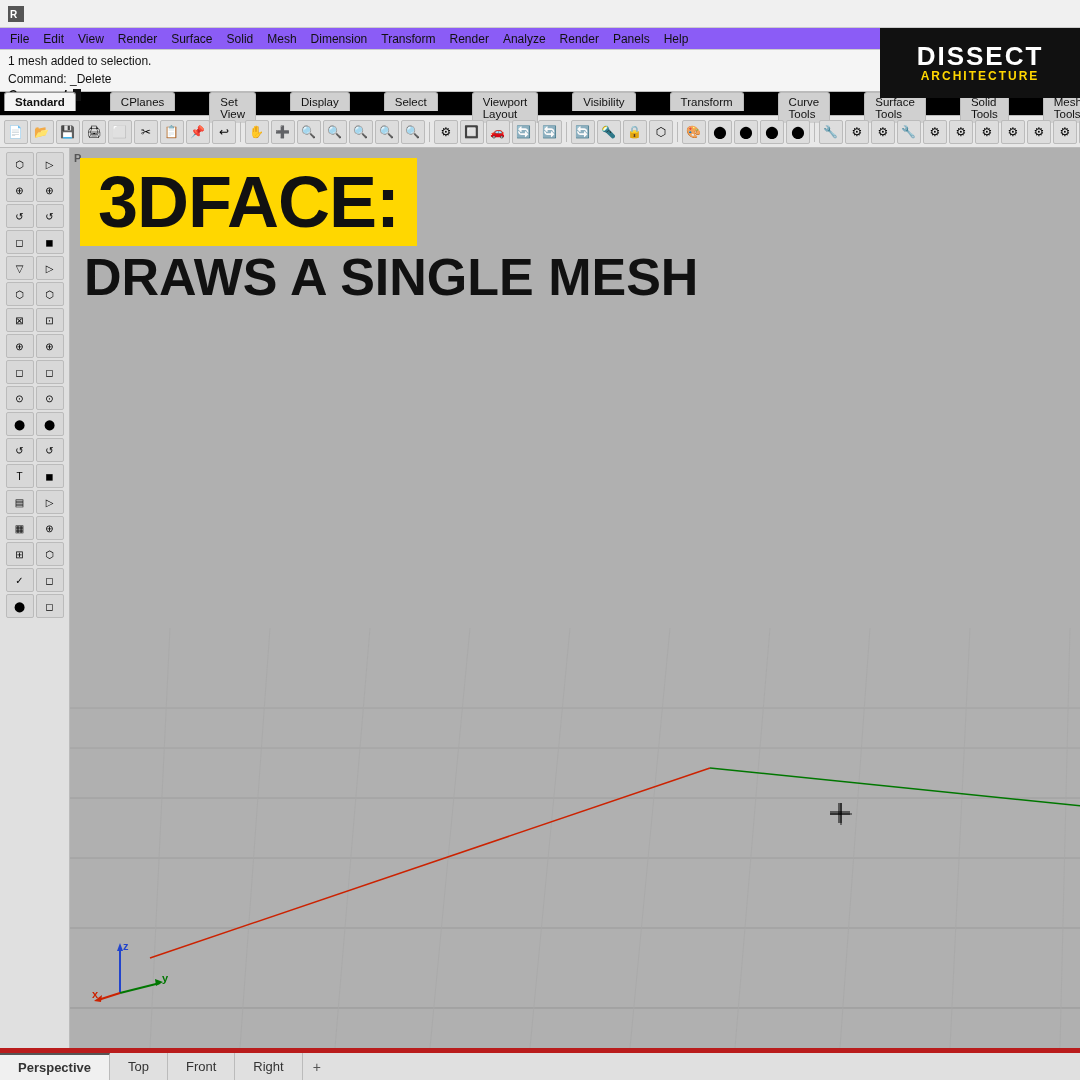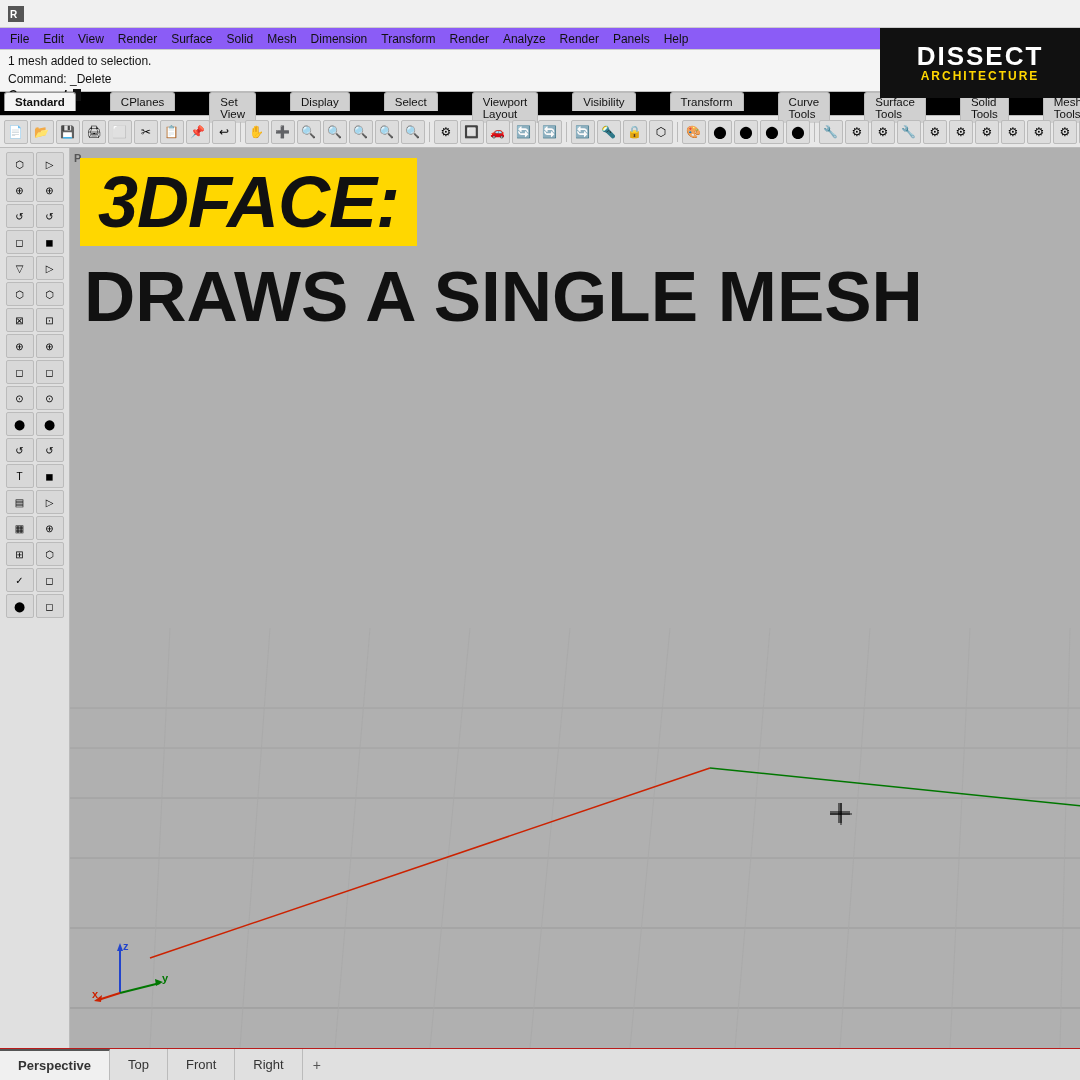--- a/index.html
+++ b/index.html
@@ -229,33 +229,32 @@
     #overlay-text {
       position: absolute;
       top: 10px;
       left: 10px;
       z-index: 20;
     }
     #overlay-text .heading-box {
       background: #FFD700;
       display: inline-block;
       padding: 8px 18px;
-      margin-bottom: 12px;
-      font-style: italic;
+      margin-bottom: 3px;
     }
     #overlay-text .heading-box h1 {
       font-size: 72px;
       font-weight: 900;
       color: #111;
       letter-spacing: -1px;
       line-height: 1;
       font-family: Arial Black, Arial, sans-serif;
     }
     #overlay-text .subtitle {
-      font-size: 71px;
+      font-size: 52px;
       font-weight: 900;
       color: #111;
       line-height: 1.1;
       font-family: Arial Black, Arial, sans-serif;
       padding-left: 4px;
     }
 
     
     #cursor-indicator {
       position: absolute;
@@ -288,21 +287,21 @@
       height: 70px;
       z-index: 20;
     }
 
     
     #bottom-tabs {
       height: 32px;
       background: #e0e0e0;
       display: flex;
       align-items: center;
-      border-top: 1px solid #b91c1c;
+      border-top: 5px solid #b91c1c;
       padding: 0 0;
       position: absolute;
       bottom: 0;
       left: 0;
       width: 1080px;
     }
     .bottom-tab {
       padding: 6px 18px;
       font-size: 13px;
       cursor: pointer;

